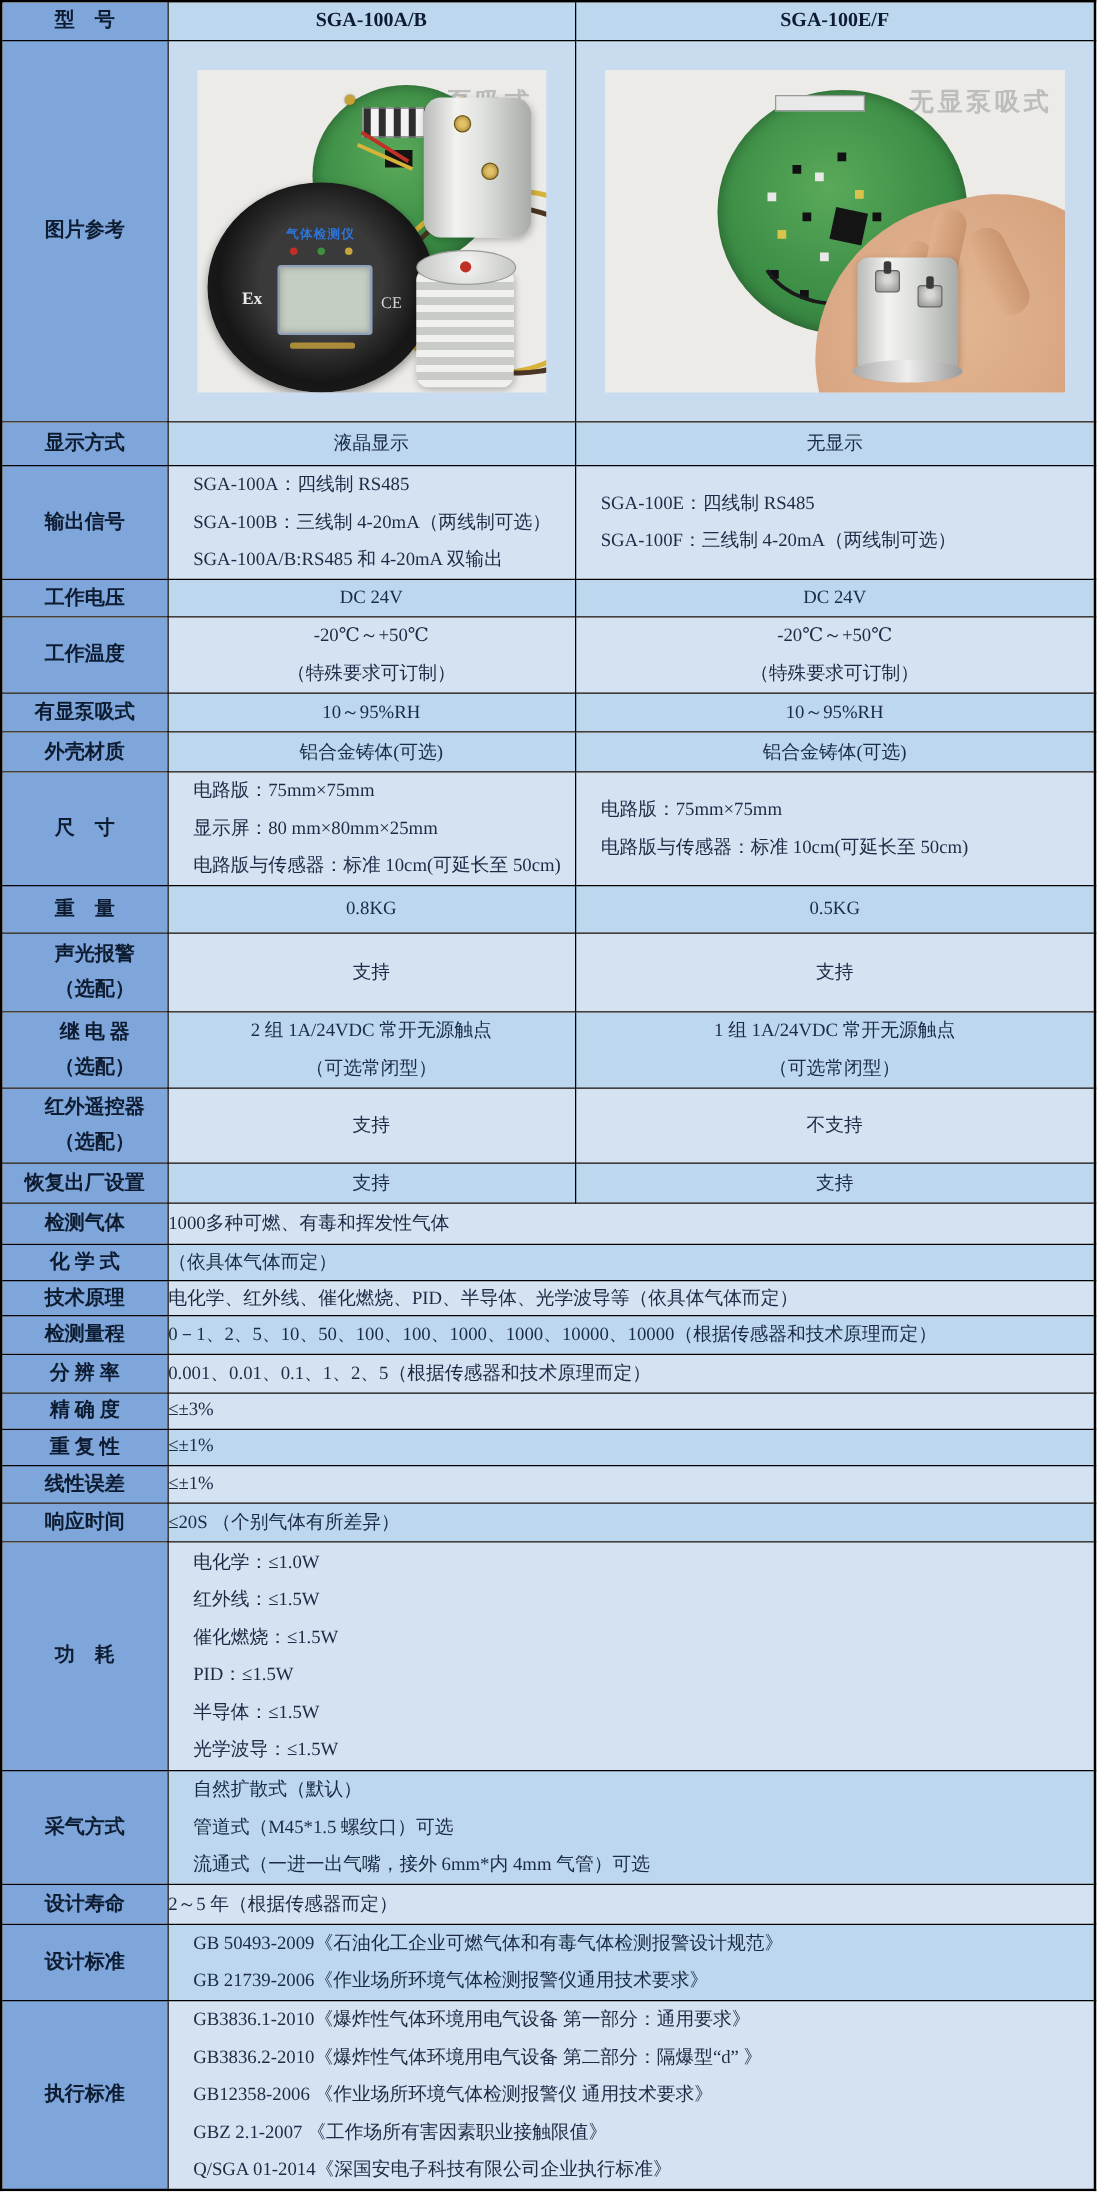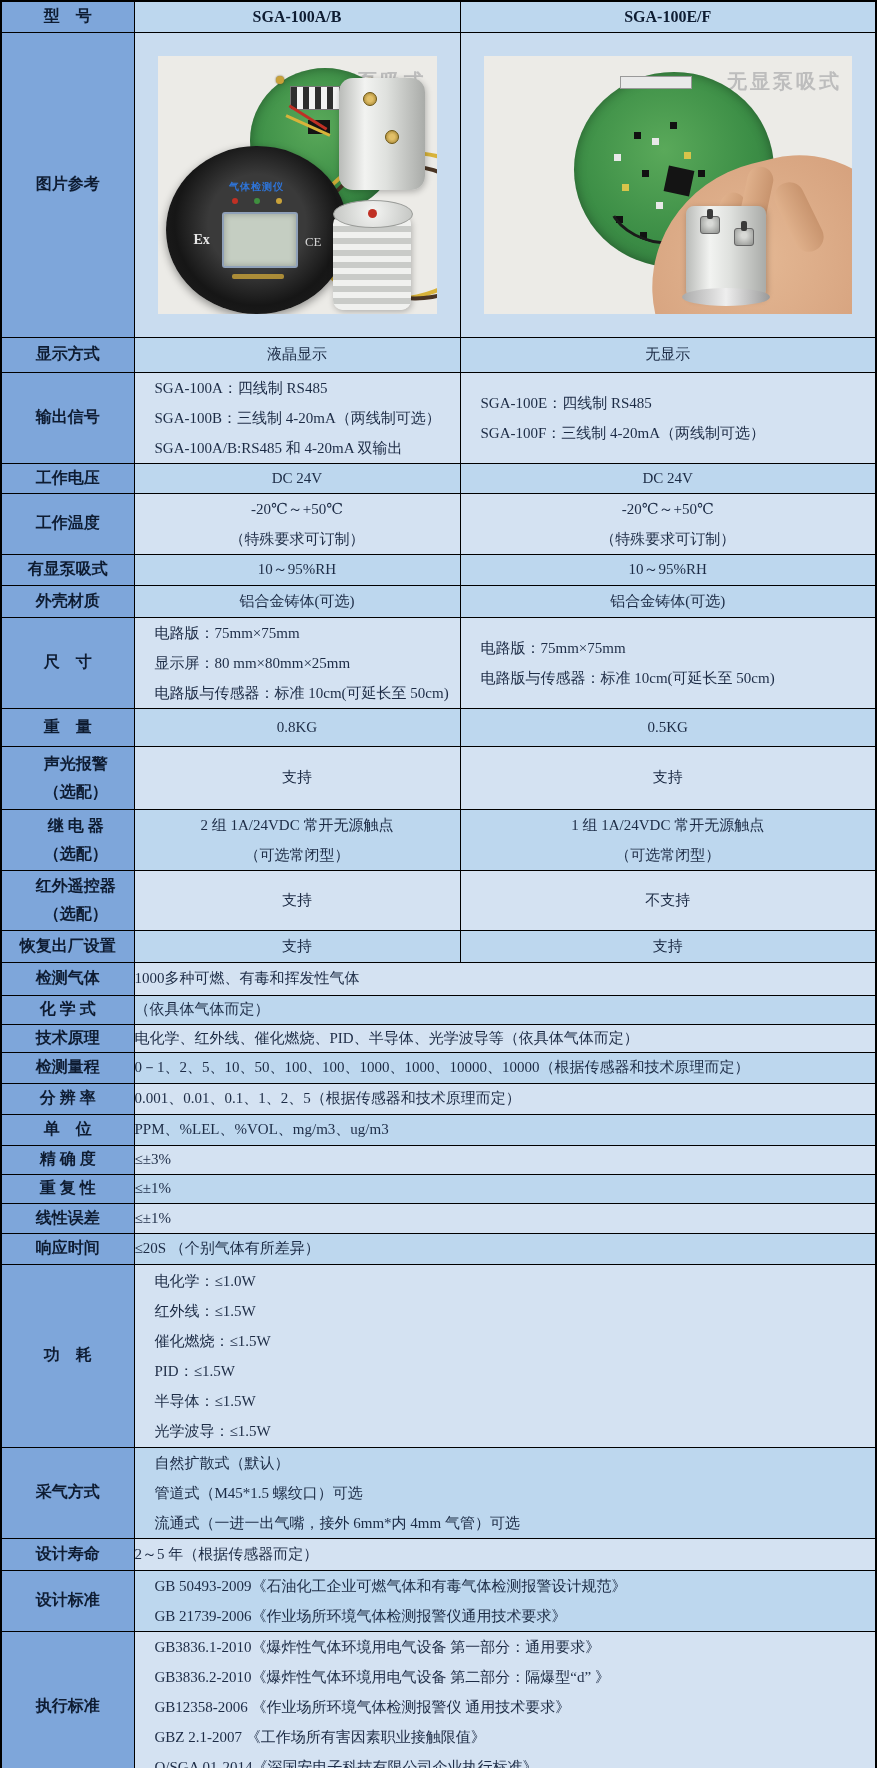--- a/index.html
+++ b/index.html
@@ -292,24 +292,20 @@
   <tr style="height:31px">
     <td class="lbl">检测量程</td>
     <td class="v l bgA" colspan="2">0－1、2、5、10、50、100、100、1000、1000、10000、10000（根据传感器和技术原理而定）</td>
   </tr>
 
   <tr style="height:31px">
     <td class="lbl">分 辨 率</td>
     <td class="v l bgB" colspan="2">0.001、0.01、0.1、1、2、5（根据传感器和技术原理而定）</td>
   </tr>
 
-  <tr style="height:31px">
-    <td class="lbl">单　位</td>
-    <td class="v l bgA" colspan="2">PPM、%LEL、%VOL、mg/m3、ug/m3</td>
-  </tr>
 
   <tr style="height:29px">
     <td class="lbl">精 确 度</td>
     <td class="v l bgB" colspan="2">≤±3%</td>
   </tr>
 
   <tr style="height:29px">
     <td class="lbl">重 复 性</td>
     <td class="v l bgA" colspan="2">≤±1%</td>
   </tr>

